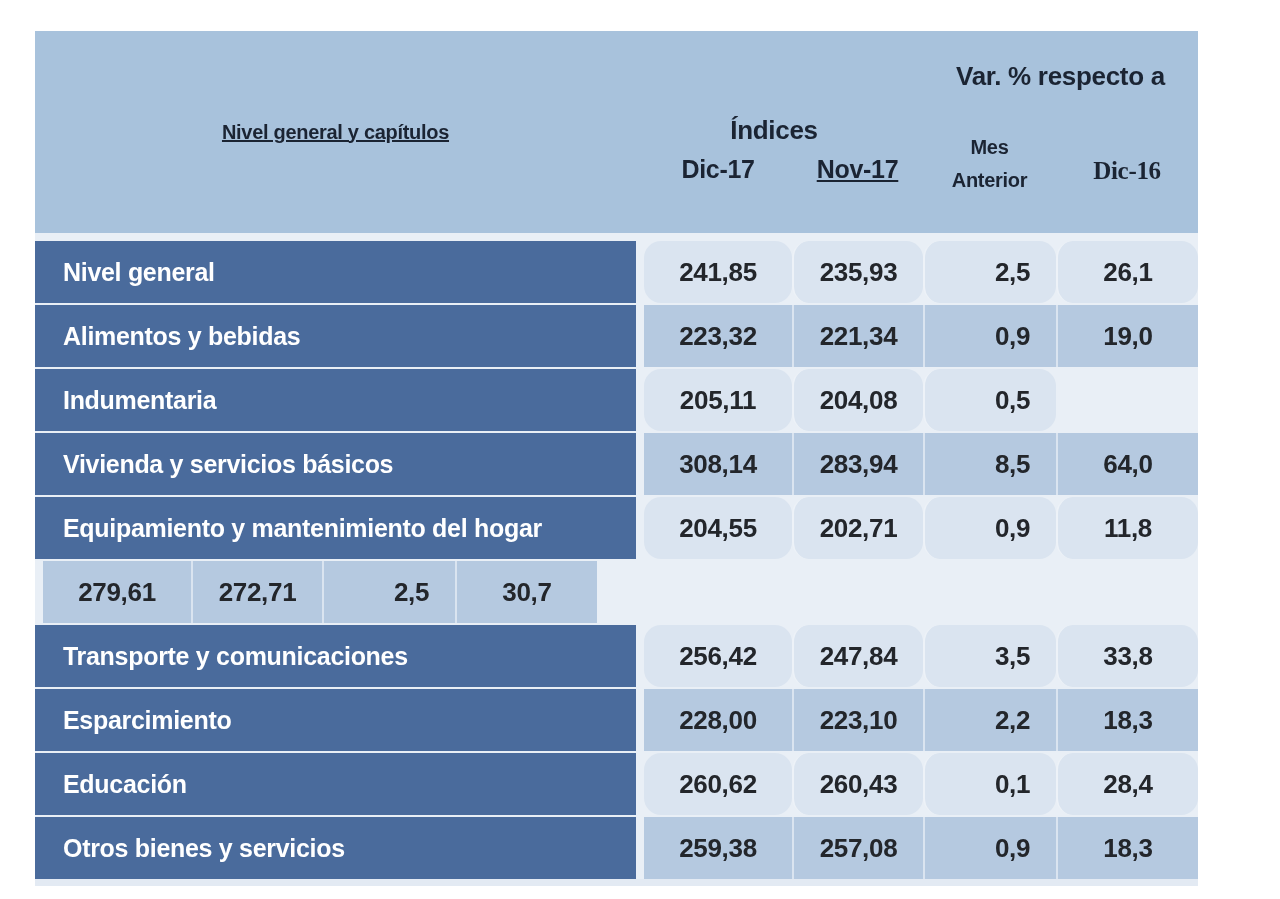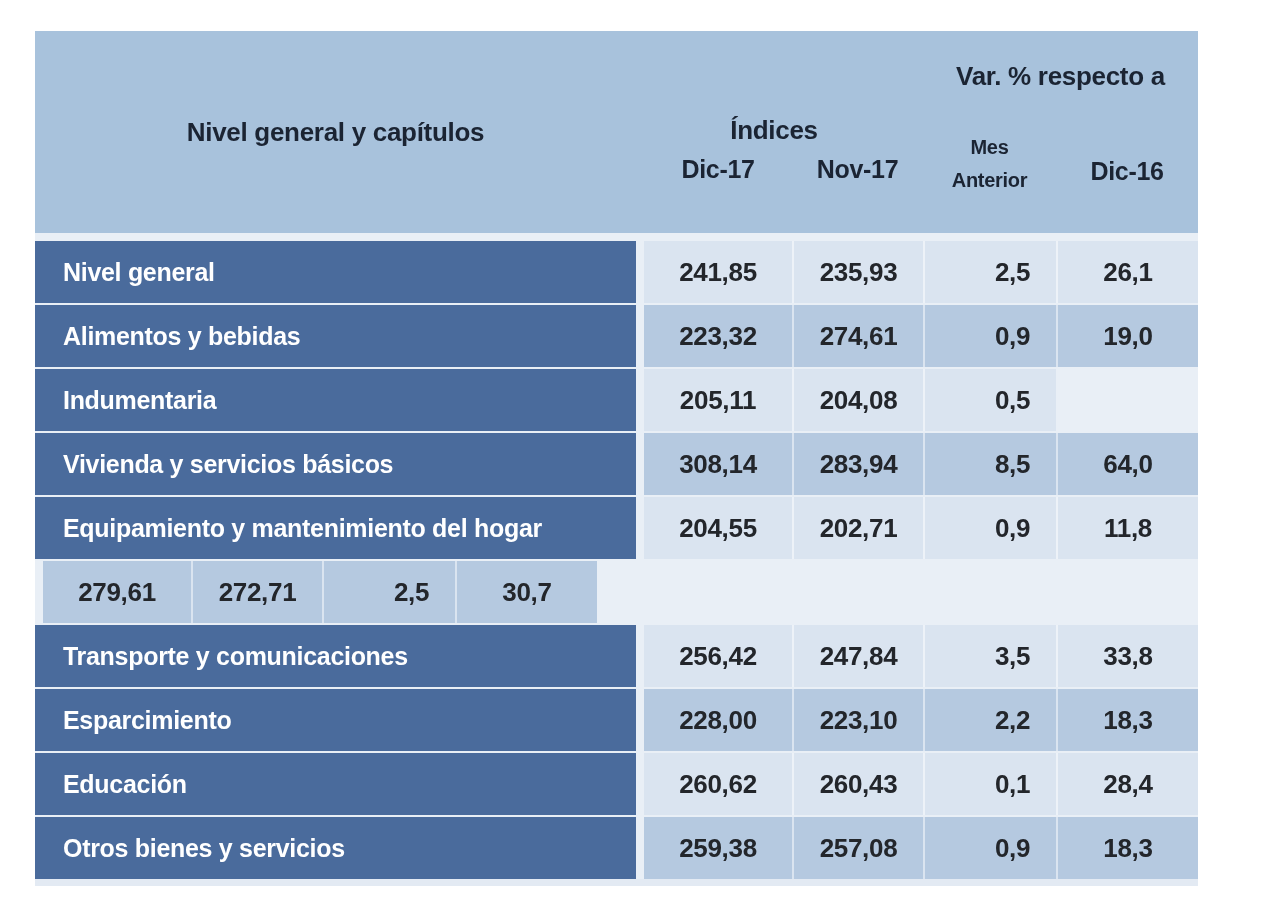--- a/index.html
+++ b/index.html
@@ -20,59 +20,59 @@
     position:absolute;left:35px;top:31px;width:1163px;
   }
   
   .thead{
     position:relative;height:202px;background:var(--header-bg);
     color:var(--text-dark);font-weight:700;letter-spacing:-0.3px;
   }
   .h-stub{
     position:absolute;left:0;top:0;width:601px;height:100%;
     display:flex;align-items:center;justify-content:center;
-    font-size:26px;text-align:center;
+    font-size:20px;text-align:center;text-decoration:underline;
   }
   .h-var-group{
     position:absolute;left:888px;top:30px;width:275px;
     text-align:center;font-size:26px;
   }
   .h-indices-group{
     position:absolute;left:609px;top:84px;width:260px;
     text-align:center;font-size:26px;
   }
   .h-sub-row{
     position:absolute;left:609px;top:124px;width:279px;display:flex;
   }
   .h-sub-row .h-col{font-size:25px;text-align:center;}
   .h-dic17{width:148px;}
-  .h-nov17{width:131px;}
+  .h-nov17{width:131px;text-decoration:underline;}
   .h-mes{
     position:absolute;left:898px;top:100px;width:113px;
     text-align:center;font-size:20px;line-height:33px;
   }
   .h-dic16{
     position:absolute;left:1021px;top:126px;width:142px;
-    text-align:center;font-size:25px;
+    text-align:center;font-size:25px;font-family:Liberation Serif, serif;
   }
   
   .hgap{height:8px;background:var(--gap);}
   .tbody{display:flex;flex-direction:column;gap:2px;background:var(--gap);}
   .row{display:flex;height:62px;}
   .cell{display:flex;align-items:center;}
   .cell.label{
     flex:0 0 601px;background:var(--label-col-bg);color:var(--text-light);
     font-weight:700;font-size:25px;letter-spacing:-0.3px;padding-left:28px;
   }
   .cell.spacer{flex:0 0 8px;background:var(--gap);}
   .cell.num{
     justify-content:center;font-weight:700;font-size:26px;
     color:var(--num-color);letter-spacing:-0.3px;
   }
-  .row.light .cell.num{background:var(--row-light);}
+  .row.light .cell.num{background:var(--row-light);border-radius:17px;}
   .row.medium .cell.num{background:var(--row-medium);}
   .c1{flex:0 0 148px;}
   .c2{flex:0 0 131px;}
   .c3{flex:0 0 133px;padding-left:44px;}
   .c4{flex:0 0 142px;}
   .c2,.c3,.c4{border-left:2px solid rgba(255,255,255,0.5);}
   .bottom-strip{height:7px;background:var(--bottom-strip);opacity:.55;}
 </style>
 </head>
 <body>
@@ -104,21 +104,21 @@
     <div class="cell spacer"></div>
     <div class="cell num c1">241,85</div>
     <div class="cell num c2">235,93</div>
     <div class="cell num c3">2,5</div>
     <div class="cell num c4">26,1</div>
   </div>
       <div class="row medium">
     <div class="cell label">Alimentos y bebidas</div>
     <div class="cell spacer"></div>
     <div class="cell num c1">223,32</div>
-    <div class="cell num c2">274,61</div>
+    <div class="cell num c2">221,34</div>
     <div class="cell num c3">0,9</div>
     <div class="cell num c4">19,0</div>
   </div>
       <div class="row light">
     <div class="cell label">Indumentaria</div>
     <div class="cell spacer"></div>
     <div class="cell num c1">205,11</div>
     <div class="cell num c2">204,08</div>
     <div class="cell num c3">0,5</div>
   </div>

